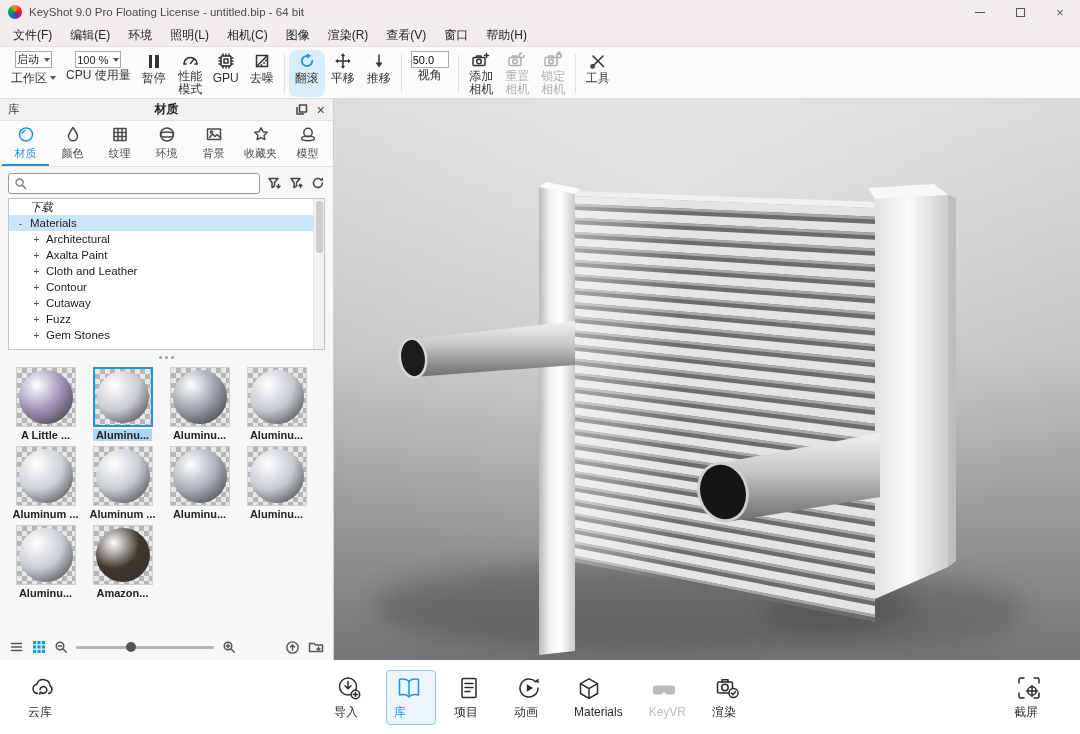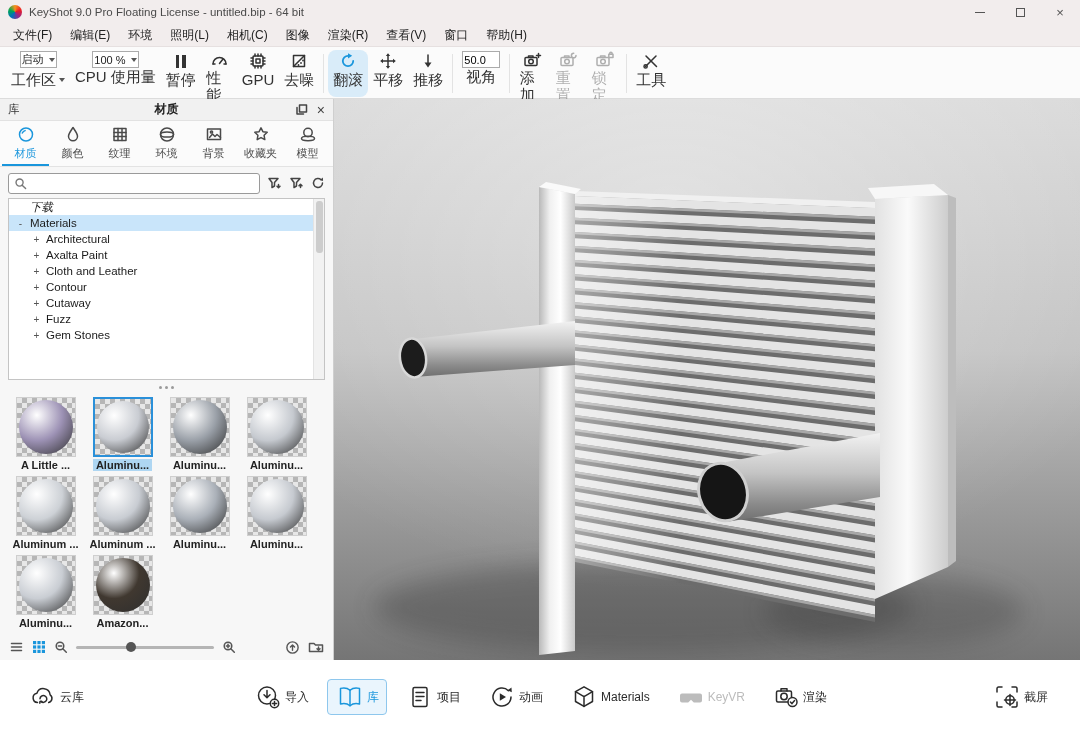--- a/index.html
+++ b/index.html
@@ -20,21 +20,21 @@
   .menubar { height:23px; background:#f2eded; display:flex; align-items:stretch; padding-left:4px; border-bottom:1px solid #e6e0e0; }
   .menu-item { display:flex; align-items:center; padding:0 9px; font-size:12px; color:#222; cursor:default; }
 
   
   .toolbar { height:52px; background:#fbfbfb; border-bottom:1px solid #dcdcdc; display:flex; align-items:stretch; padding:3px 6px 1px; }
   .tb-item { display:flex; flex-direction:column; align-items:center; justify-content:flex-start; padding:1px 5px; min-width:36px; border-radius:3px; }
   .tb-item.active { background:#d9ecf9;border-radius:8px; }
   .tb-item.active .tb-icon { color:#1a96dc; }
   .tb-item.disabled { opacity:.38; }
   .tb-icon { height:20px; display:flex; align-items:center; justify-content:center; color:#333; }
-  .tb-label { font-size:15px; color:#333; text-align:left; line-height:1.12; margin-top:1px; }
+  .tb-label { font-size:12px; color:#333; text-align:right; line-height:1.12; margin-top:1px; }
   .tb-label.wrap { max-width:25px; word-break:break-all; }
   .tb-select, .tb-input { border:1px solid #ababab; background:#fff; font-size:11px; height:17px; display:flex; align-items:center; padding:0 1px; gap:5px; }
   .tb-input input { width:34px; border:none; outline:none; font-size:11px; }
   .caret { width:0; height:0; border-left:3.5px solid transparent; border-right:3.5px solid transparent; border-top:4px solid #555; display:inline-block; }
   .tb-sub { display:flex; align-items:center; gap:3px; margin-top:3px; }
   .tb-sep { width:1px; background:#e3e3e3; margin:4px 4px; }
   .pausebars { display:flex; gap:3px; }
   .pausebars i { width:3.5px; height:13px; background:#333; display:block; }
 
   
@@ -48,21 +48,21 @@
   .panel-header .ph-btns { width:40px; display:flex; justify-content:flex-end; align-items:center; gap:9px; color:#444; }
   .tabs { height:46px; display:flex; background:#fbfbfb; border-bottom:1px solid #e3e3e3; padding:0 2px; }
   .tab { flex:1; display:flex; flex-direction:column; align-items:center; justify-content:center; gap:2px; color:#4a4a4a; border-bottom:2px solid transparent; }
   .tab.active { color:#1a96dc; border-bottom-color:#1a96dc; }
   .tab .t-label { font-size:11px; }
   .search-row { display:flex; align-items:center; padding:5px 8px 4px; gap:7px; height:31px; }
   .search-box { flex:1; height:21px; border:1px solid #9a9a9a; border-radius:3px; background:#fff; display:flex; align-items:center; padding:0 5px; gap:4px; color:#777; }
   .search-box input { border:none; outline:none; flex:1; font-size:11px; min-width:10px; }
   .search-icons { display:flex; align-items:center; gap:7px; color:#444; }
 
-  .tree { margin:0 8px 2px; background:#fff; border:1px solid #c4c4c4; height:182px; position:relative; overflow:hidden; font-size:11.5px; }
+  .tree { margin:0 8px 2px; background:#fff; border:1px solid #c4c4c4; height:152px; position:relative; overflow:hidden; font-size:11.5px; }
   .tree-row { height:16px; display:flex; align-items:center; padding-left:7px; gap:5px; color:#1b1b1b; }
   .tree-row .exp { width:9px; text-align:center; color:#555; font-size:10px; flex:none; }
   .tree-row.l1 { padding-left:23px; }
   .tree-row.selected { background:#c9e5fa; }
   .tree-row.italic .t-text { font-style:italic; }
   .tree-scroll { position:absolute; right:0; top:0; width:11px; height:100%; background:#f2f2f2; border-left:1px solid #e3e3e3; }
   .tree-scroll .thumb-bar { position:absolute; left:1.5px; top:2px; width:7px; height:52px; background:#cdcdcd; border-radius:3px; }
 
   .splitter { height:10px; display:flex; align-items:center; justify-content:center; gap:3px; }
   .splitter i { width:3px; height:3px; background:#9a9a9a; border-radius:50%; display:block; }
@@ -89,21 +89,21 @@
 
   
   .viewport { flex:1; position:relative; overflow:hidden; }
   .viewport svg { position:absolute; inset:0; }
 
   
   .dock { height:74px; background:#ffffff; display:flex; align-items:center; }
   .dock-left  { width:120px; display:flex; padding-left:20px; }
   .dock-center{ flex:1; display:flex; justify-content:center; align-items:center; gap:10px; }
   .dock-right { width:120px; display:flex; justify-content:flex-end; padding-right:24px; }
-  .dock-item { display:flex; flex-direction:row; align-items:center; gap:2px; min-width:50px; padding:3px 7px; color:#2b2b2b; border:1px solid transparent; border-radius:4px; }
+  .dock-item { display:flex; flex-direction:column; gap:2px; min-width:50px; padding:3px 7px; color:#2b2b2b; border:1px solid transparent; border-radius:4px; }
   .dock-item .d-label { font-size:12px; }
   .dock-item.active { border-color:#8ec7ed; background:#eaf5fd; color:#1a96dc; }
   .dock-item.disabled { color:#bcbcbc; }
 
   .ic { fill:none; stroke:currentColor; stroke-width:1.5; stroke-linecap:round; stroke-linejoin:round; display:block; }
   .ic.f { fill:currentColor; stroke:none; }
 </style>
 </head>
 <body>
 

